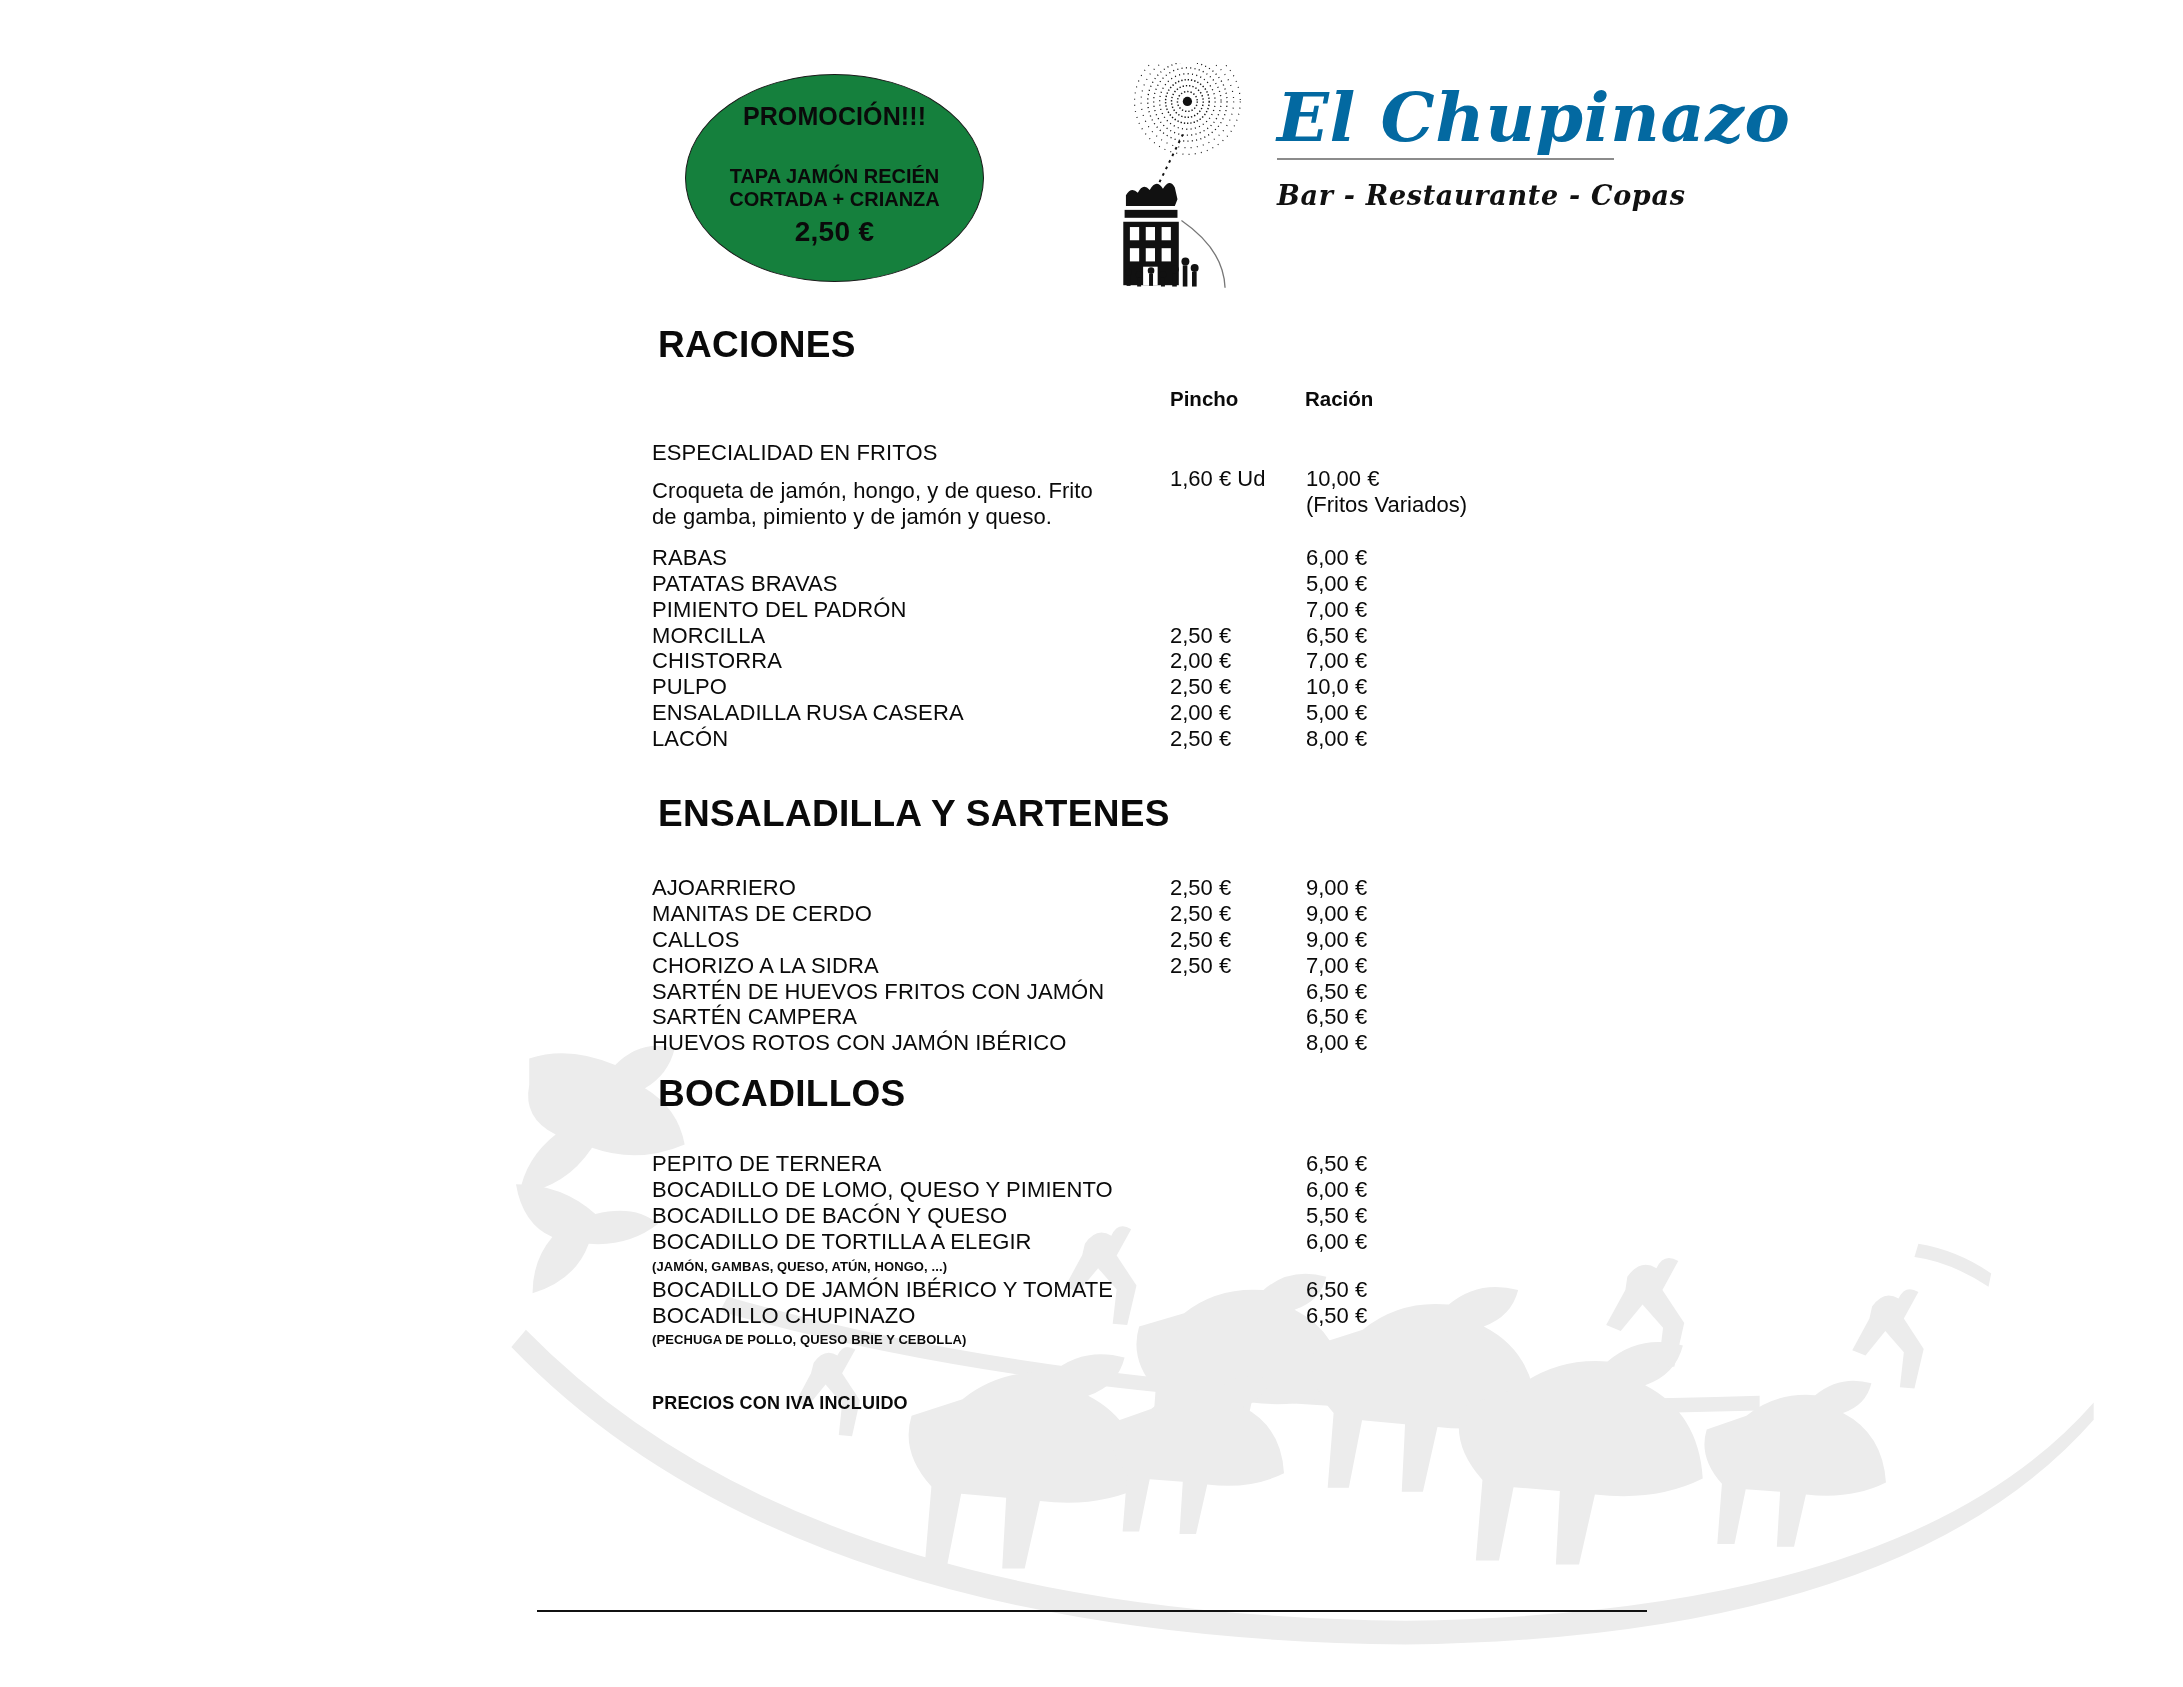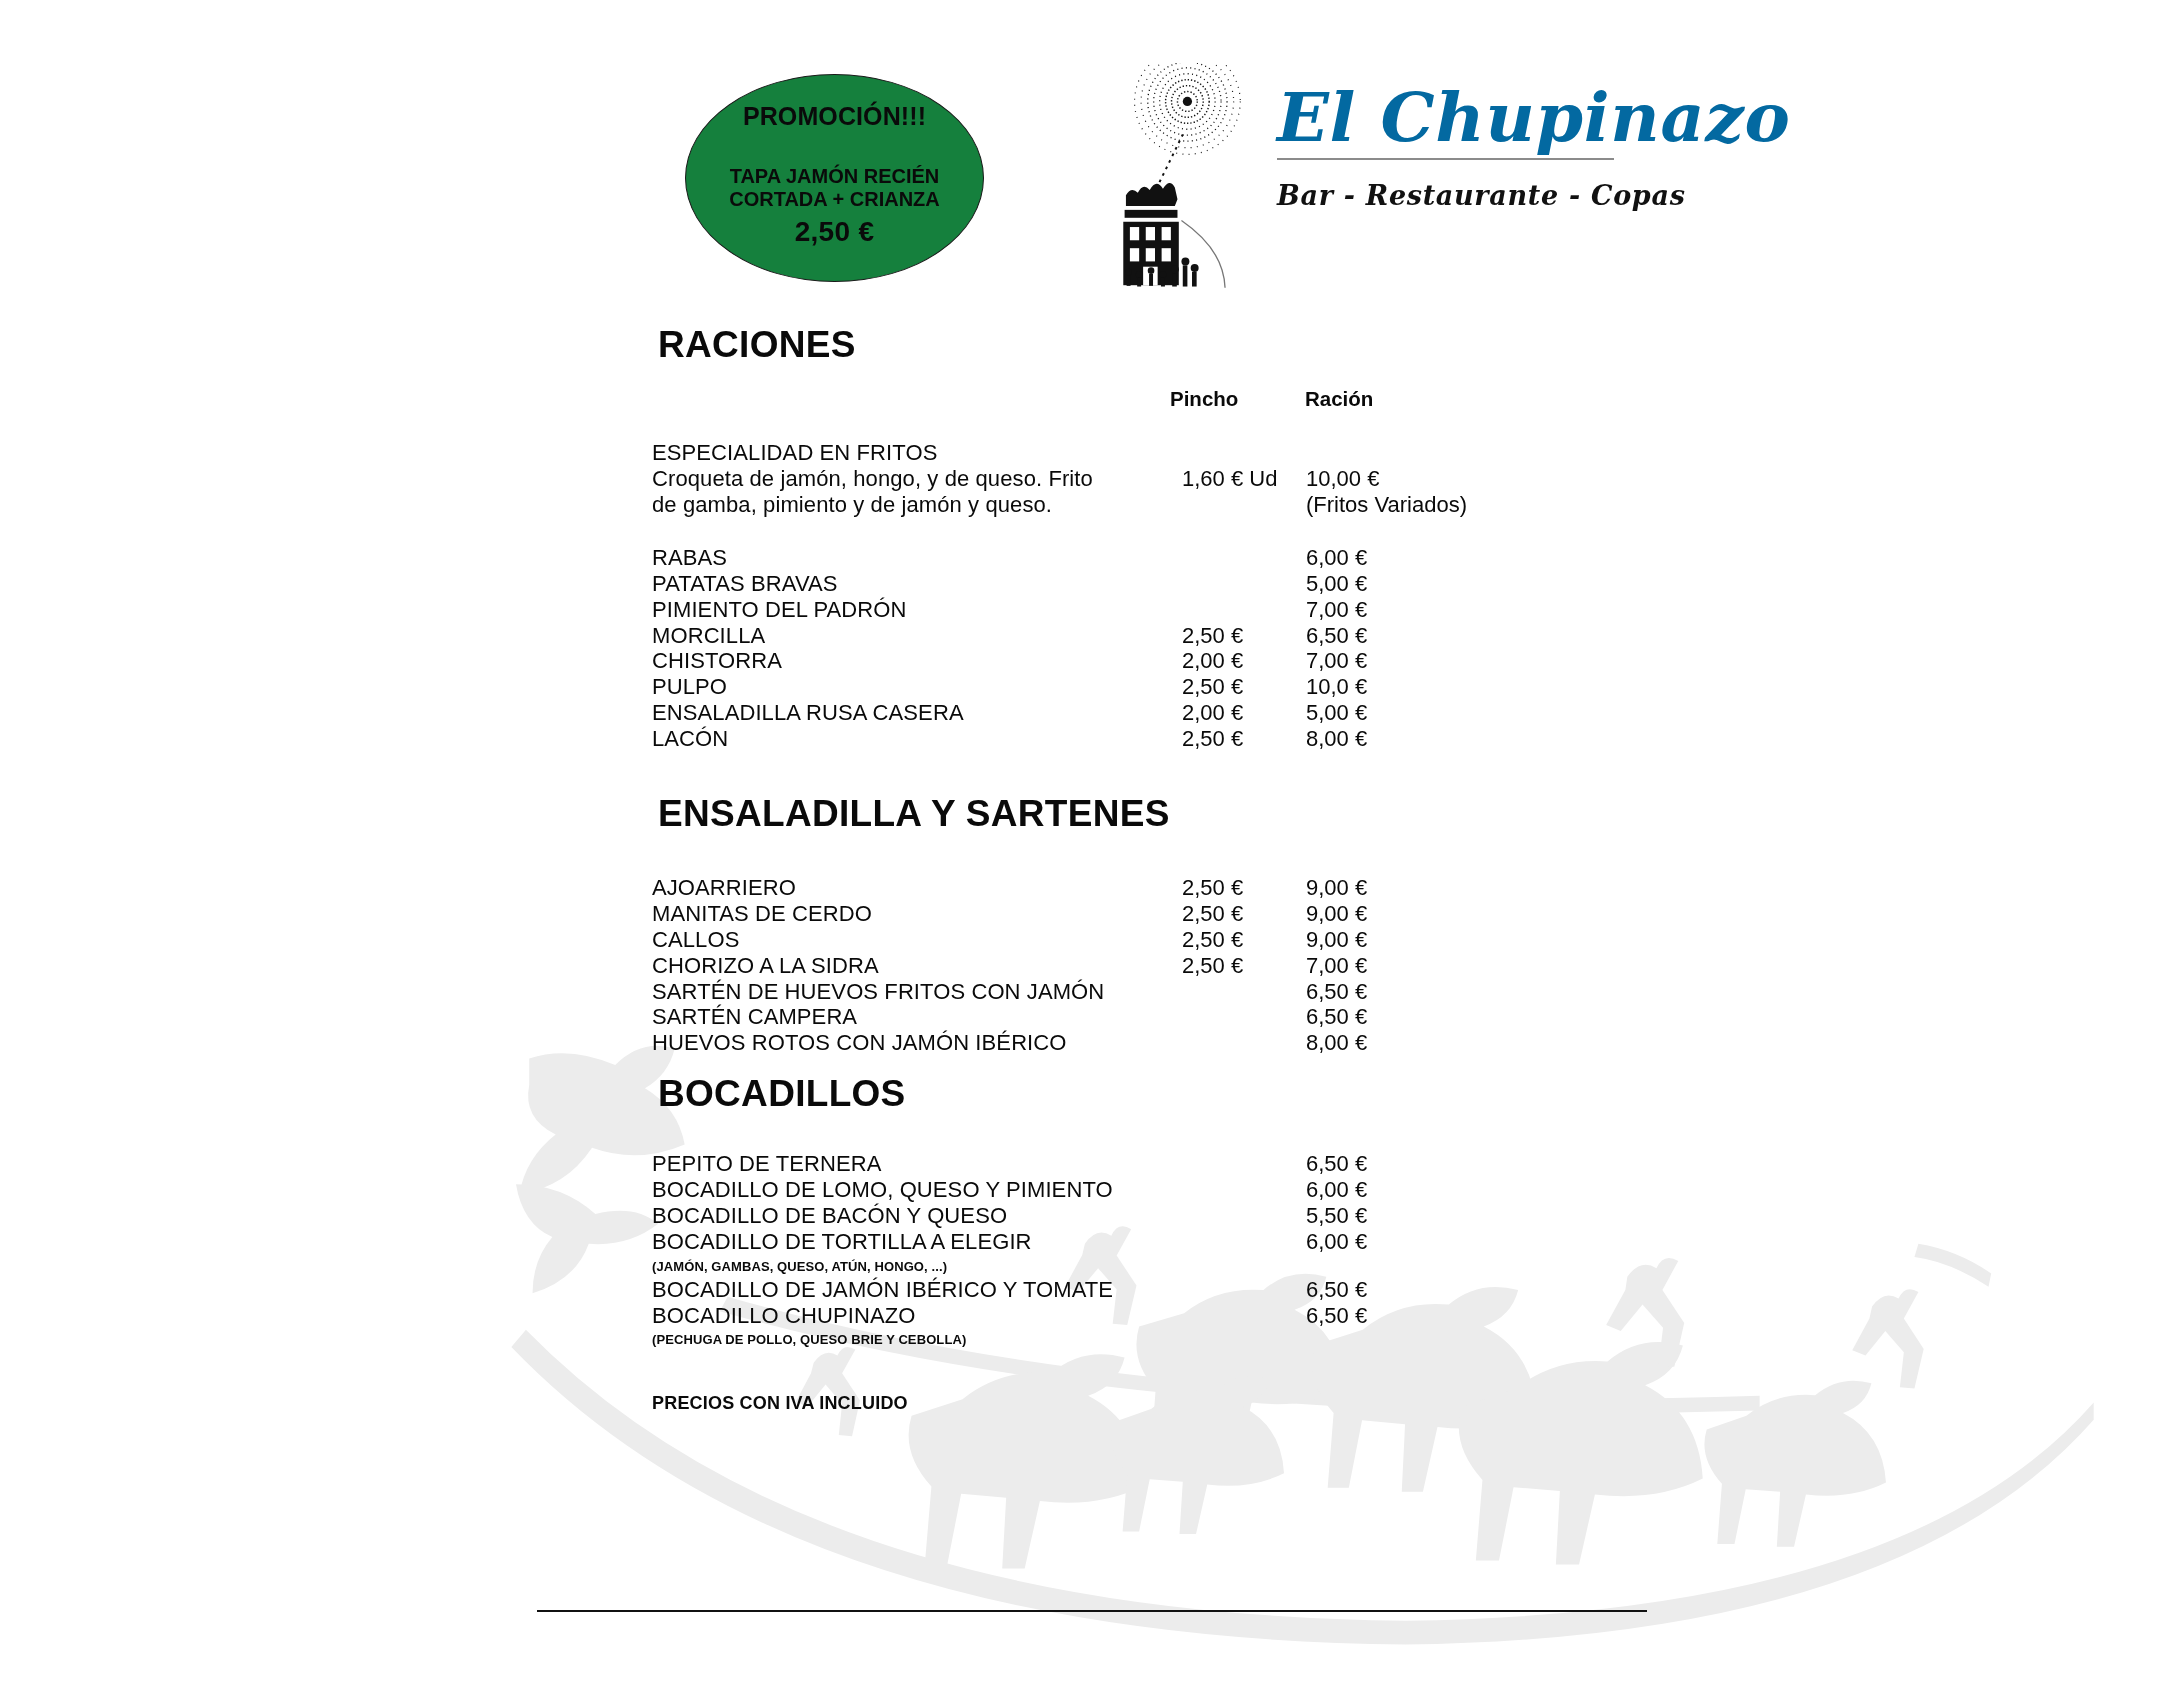--- a/index.html
+++ b/index.html
@@ -158,32 +158,32 @@
   }
   .row .name {
     position: absolute;
     left: 0;
     top: 0;
     font-size: 22px;
     letter-spacing: 0.1px;
   }
   .row .name.lower {
     font-size: 22px;
+    margin-top: 12px;
   }
   .row .name.sub {
     font-size: 13px;
     font-weight: bold;
     letter-spacing: 0.1px;
   }
   .row .p-pincho {
     position: absolute;
     left: 518px;   
     top: 0;
     font-size: 22px;
-    margin-left: 12px;
   }
   .row .p-racion {
     position: absolute;
     left: 654px;   
     top: 0;
     font-size: 22px;
   }
 
   .note-iva {
     position: absolute;

